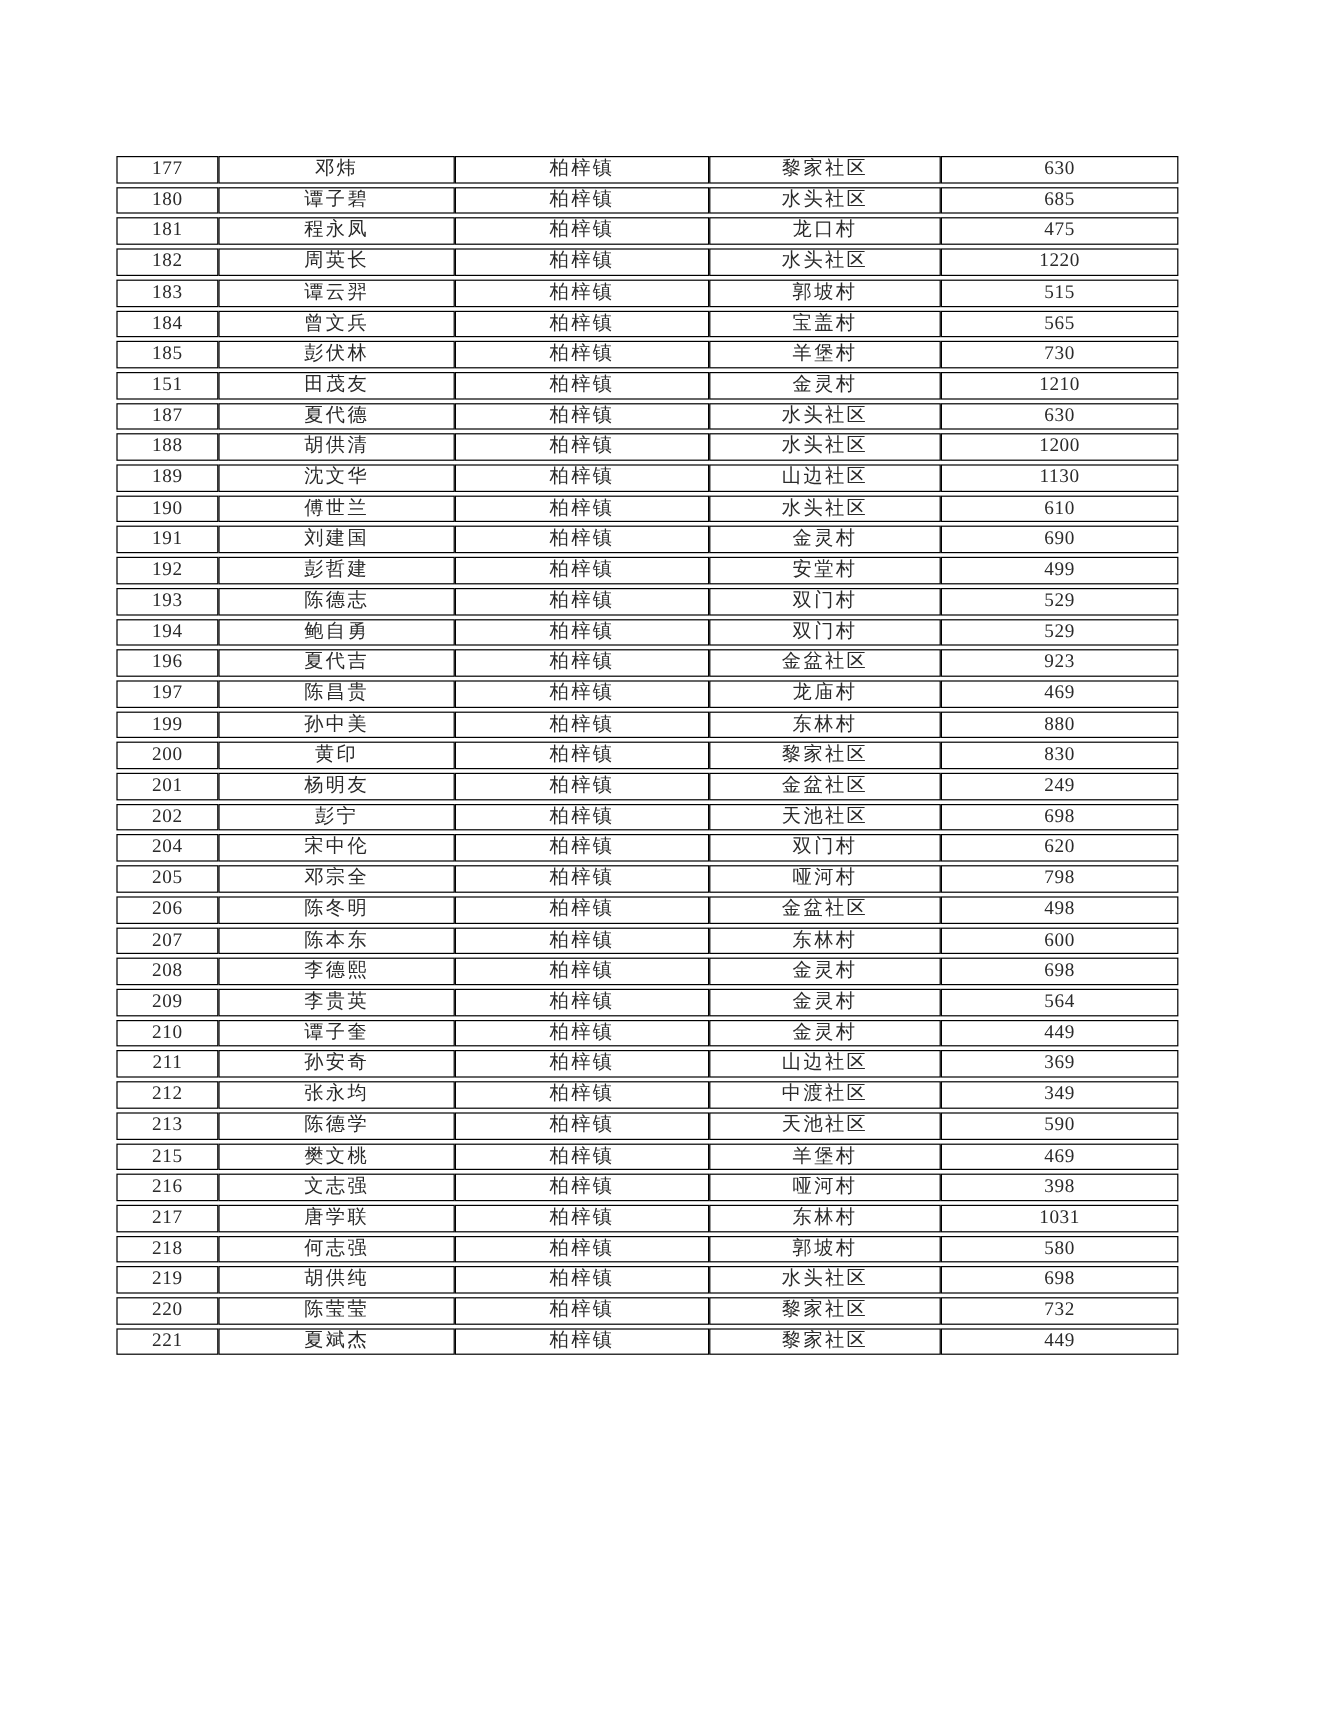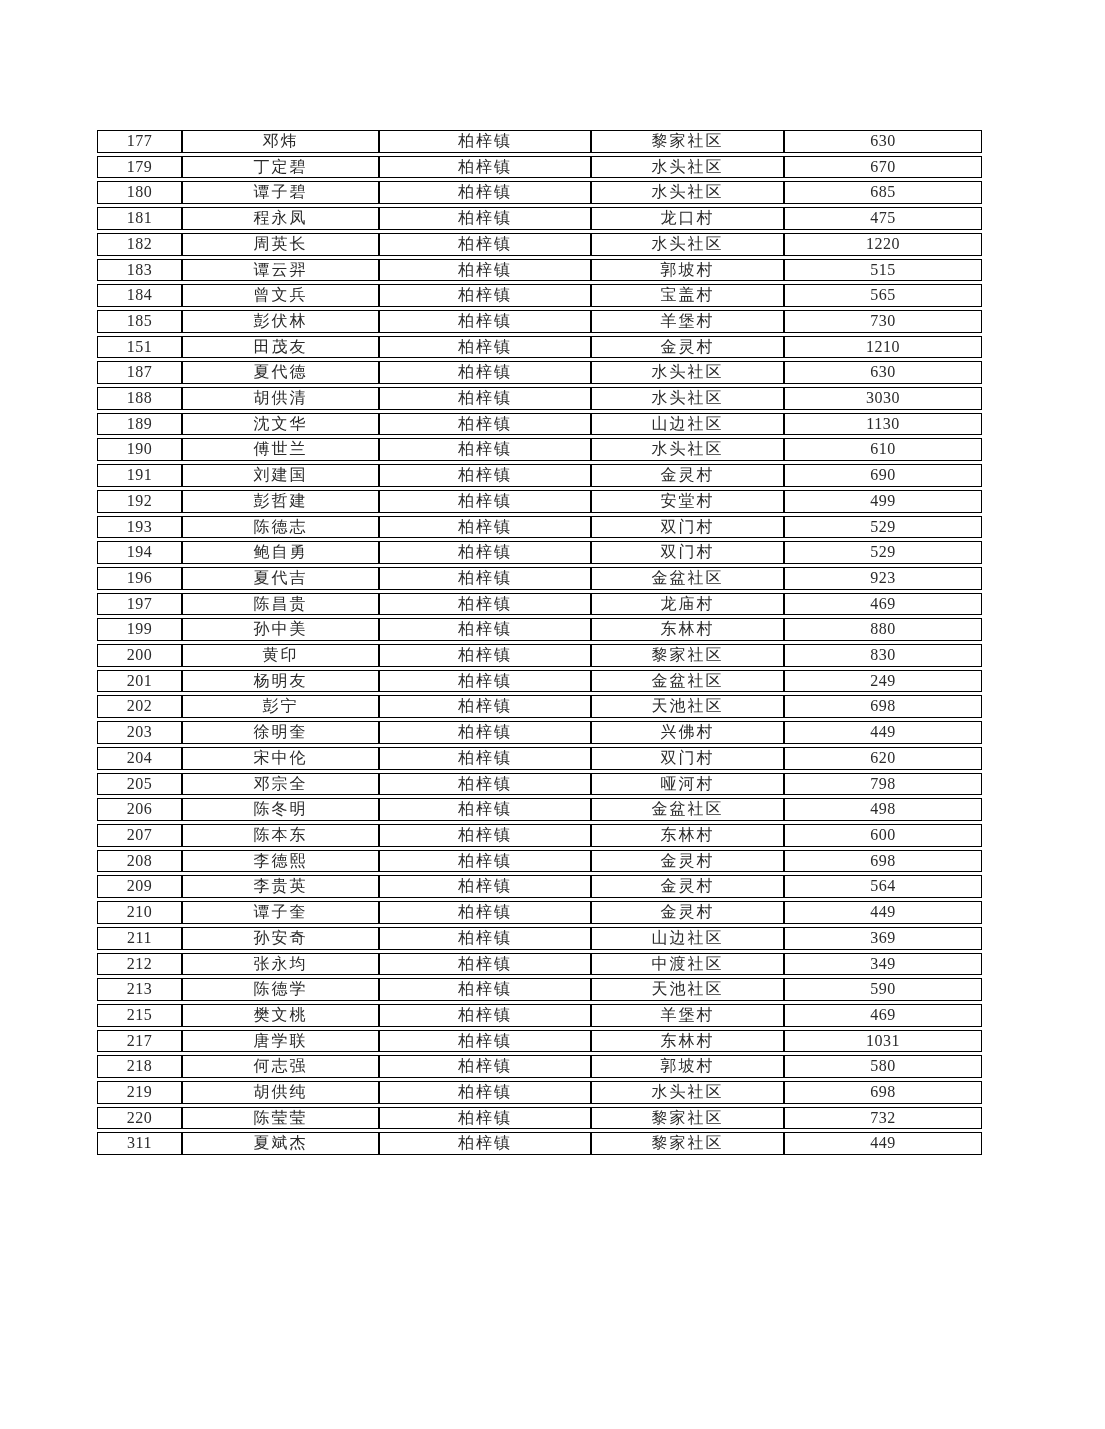--- a/index.html
+++ b/index.html
@@ -59,27 +59,20 @@
     </colgroup>
     <tbody id="rows">
         <tr>
           <td class="cell-no">177</td>
           <td class="cell-name">邓炜</td>
           <td class="cell-town">柏梓镇</td>
           <td class="cell-village">黎家社区</td>
           <td class="cell-amount">630</td>
         </tr>
         <tr>
-          <td class="cell-no">179</td>
-          <td class="cell-name">丁定碧</td>
-          <td class="cell-town">柏梓镇</td>
-          <td class="cell-village">水头社区</td>
-          <td class="cell-amount">670</td>
-        </tr>
-        <tr>
           <td class="cell-no">180</td>
           <td class="cell-name">谭子碧</td>
           <td class="cell-town">柏梓镇</td>
           <td class="cell-village">水头社区</td>
           <td class="cell-amount">685</td>
         </tr>
         <tr>
           <td class="cell-no">181</td>
           <td class="cell-name">程永凤</td>
           <td class="cell-town">柏梓镇</td>
@@ -126,21 +119,21 @@
           <td class="cell-name">夏代德</td>
           <td class="cell-town">柏梓镇</td>
           <td class="cell-village">水头社区</td>
           <td class="cell-amount">630</td>
         </tr>
         <tr>
           <td class="cell-no">188</td>
           <td class="cell-name">胡供清</td>
           <td class="cell-town">柏梓镇</td>
           <td class="cell-village">水头社区</td>
-          <td class="cell-amount">3030</td>
+          <td class="cell-amount">1200</td>
         </tr>
         <tr>
           <td class="cell-no">189</td>
           <td class="cell-name">沈文华</td>
           <td class="cell-town">柏梓镇</td>
           <td class="cell-village">山边社区</td>
           <td class="cell-amount">1130</td>
         </tr>
         <tr>
           <td class="cell-no">190</td>
@@ -213,27 +206,20 @@
           <td class="cell-amount">249</td>
         </tr>
         <tr>
           <td class="cell-no">202</td>
           <td class="cell-name">彭宁</td>
           <td class="cell-town">柏梓镇</td>
           <td class="cell-village">天池社区</td>
           <td class="cell-amount">698</td>
         </tr>
         <tr>
-          <td class="cell-no">203</td>
-          <td class="cell-name">徐明奎</td>
-          <td class="cell-town">柏梓镇</td>
-          <td class="cell-village">兴佛村</td>
-          <td class="cell-amount">449</td>
-        </tr>
-        <tr>
           <td class="cell-no">204</td>
           <td class="cell-name">宋中伦</td>
           <td class="cell-town">柏梓镇</td>
           <td class="cell-village">双门村</td>
           <td class="cell-amount">620</td>
         </tr>
         <tr>
           <td class="cell-no">205</td>
           <td class="cell-name">邓宗全</td>
           <td class="cell-town">柏梓镇</td>
@@ -297,20 +283,27 @@
           <td class="cell-amount">590</td>
         </tr>
         <tr>
           <td class="cell-no">215</td>
           <td class="cell-name">樊文桃</td>
           <td class="cell-town">柏梓镇</td>
           <td class="cell-village">羊堡村</td>
           <td class="cell-amount">469</td>
         </tr>
         <tr>
+          <td class="cell-no">216</td>
+          <td class="cell-name">文志强</td>
+          <td class="cell-town">柏梓镇</td>
+          <td class="cell-village">哑河村</td>
+          <td class="cell-amount">398</td>
+        </tr>
+        <tr>
           <td class="cell-no">217</td>
           <td class="cell-name">唐学联</td>
           <td class="cell-town">柏梓镇</td>
           <td class="cell-village">东林村</td>
           <td class="cell-amount">1031</td>
         </tr>
         <tr>
           <td class="cell-no">218</td>
           <td class="cell-name">何志强</td>
           <td class="cell-town">柏梓镇</td>
@@ -325,21 +318,21 @@
           <td class="cell-amount">698</td>
         </tr>
         <tr>
           <td class="cell-no">220</td>
           <td class="cell-name">陈莹莹</td>
           <td class="cell-town">柏梓镇</td>
           <td class="cell-village">黎家社区</td>
           <td class="cell-amount">732</td>
         </tr>
         <tr>
-          <td class="cell-no">311</td>
+          <td class="cell-no">221</td>
           <td class="cell-name">夏斌杰</td>
           <td class="cell-town">柏梓镇</td>
           <td class="cell-village">黎家社区</td>
           <td class="cell-amount">449</td>
         </tr>
       </tbody>
   </table>
 </div>
 
 </body></html>

